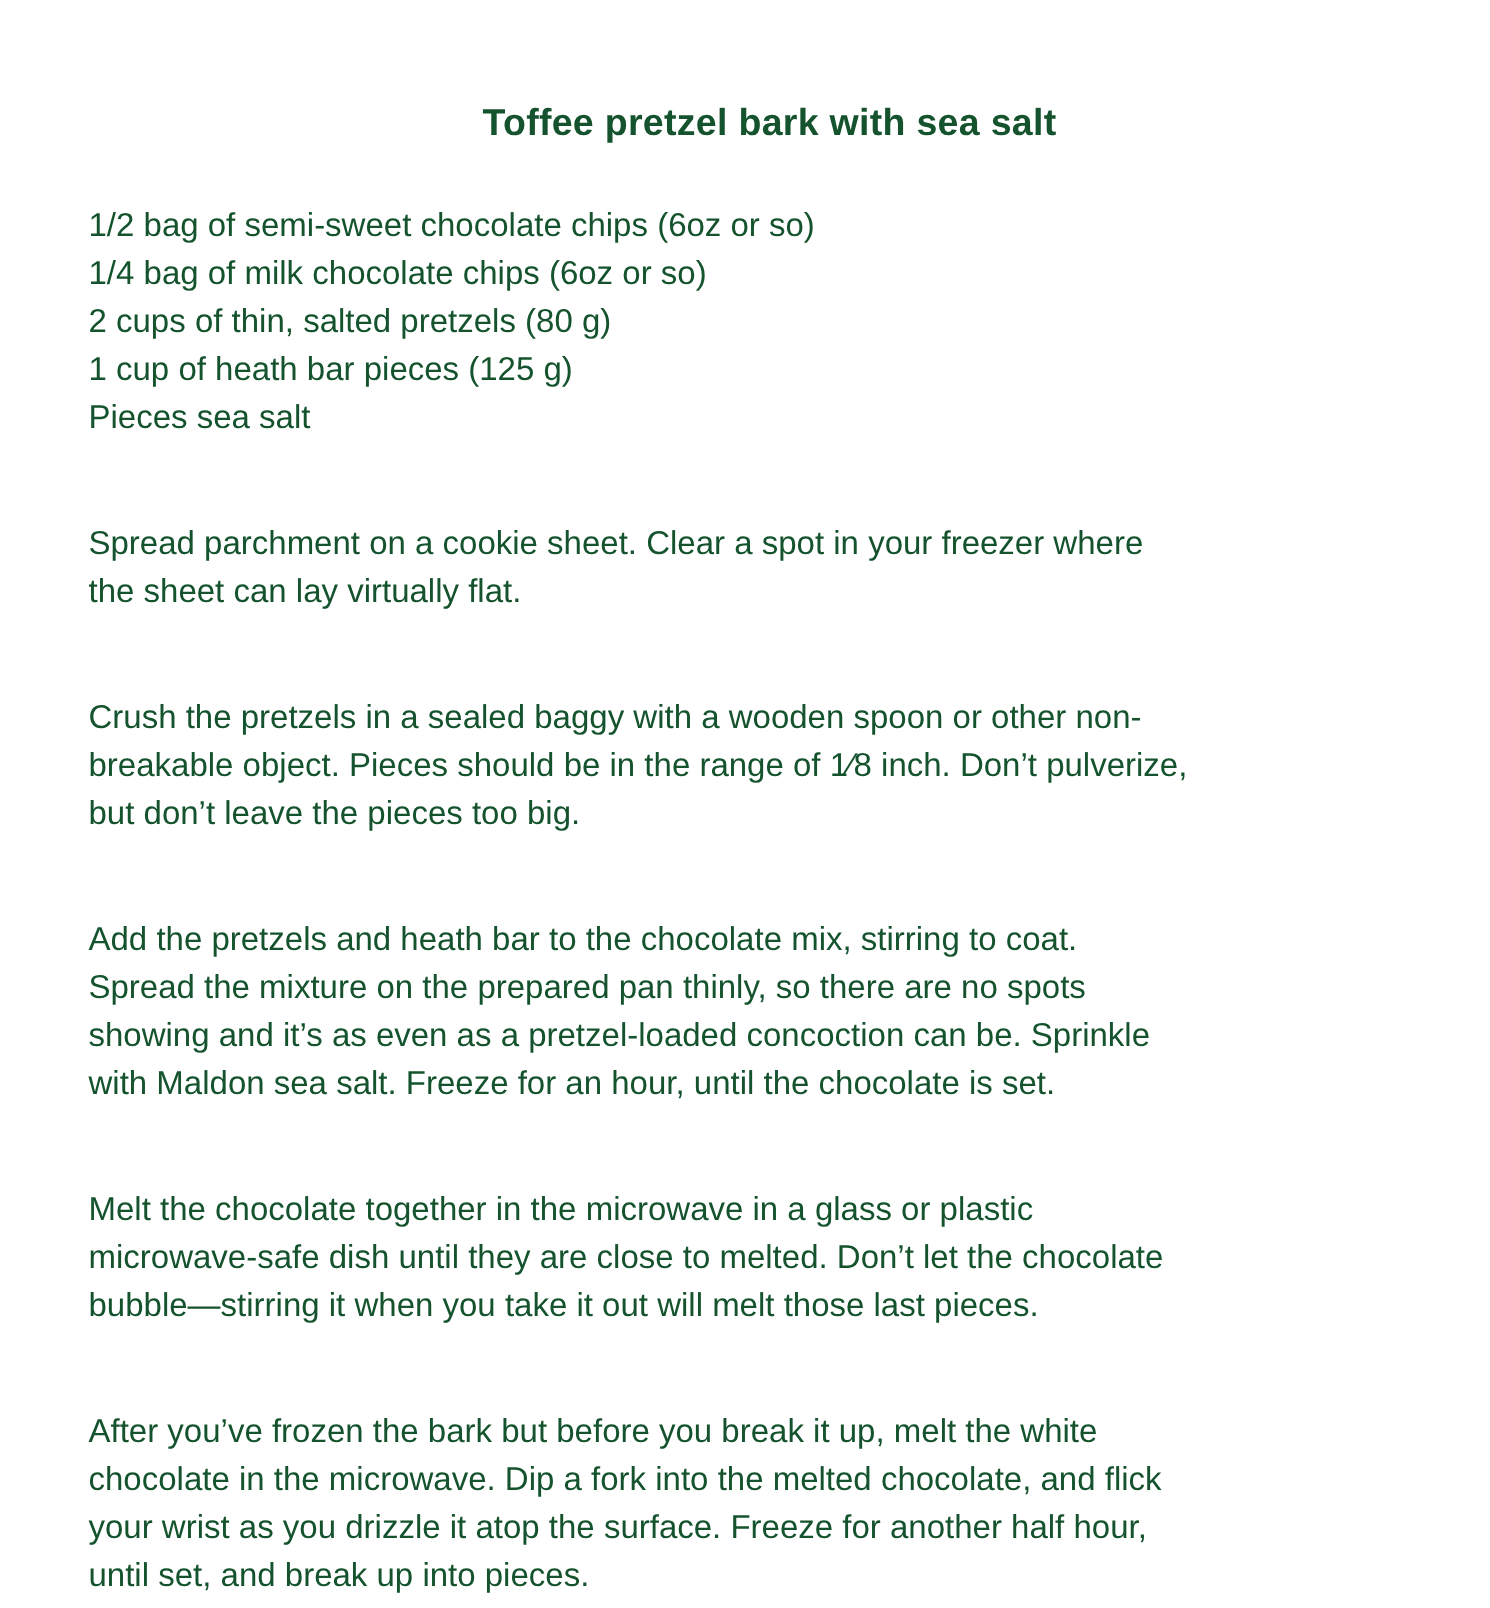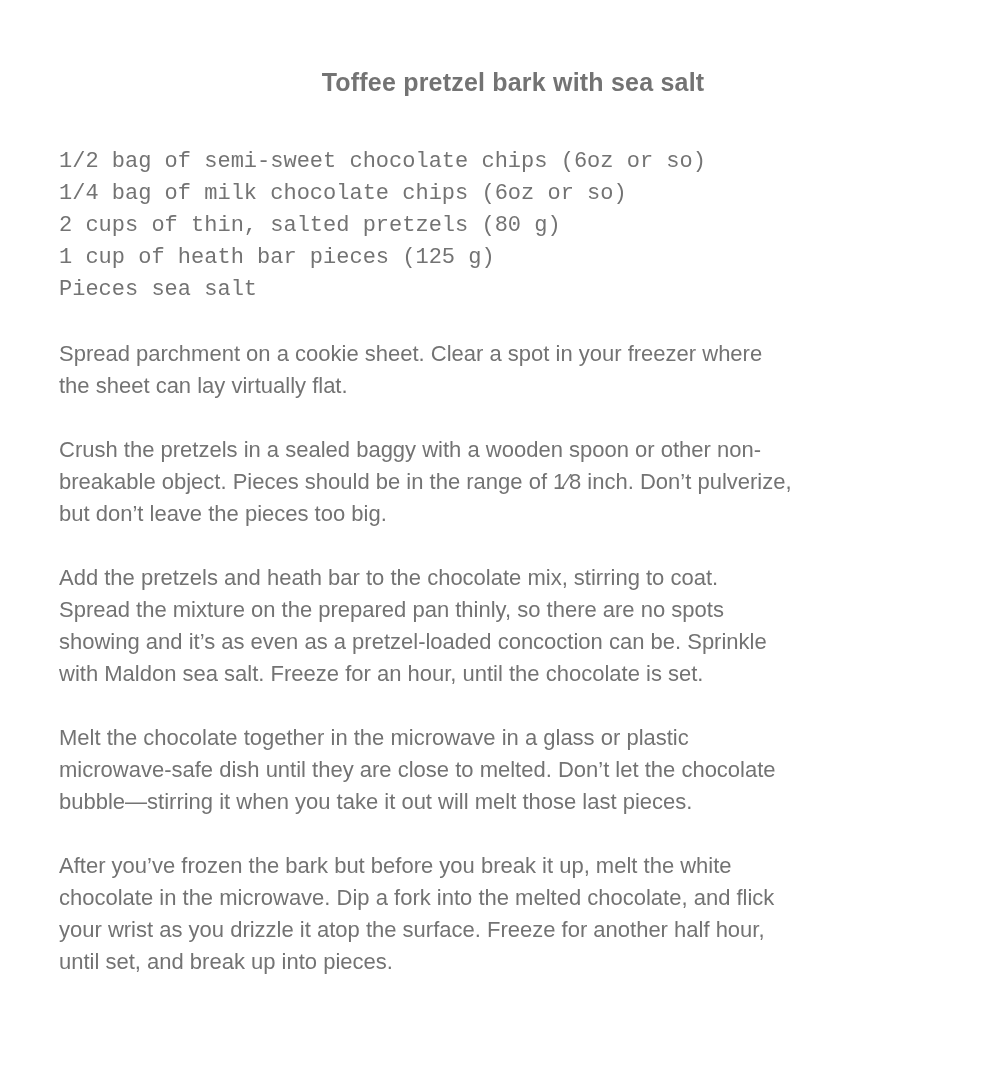--- a/index.html
+++ b/index.html
@@ -7,44 +7,43 @@
     padding: 0;
     background: #ffffff;
   }
   .page {
     position: relative;
     width: 993px;
     height: 1072px;
     background: #ffffff;
     overflow: hidden;
     font-family: "Liberation Sans", sans-serif;
-    color: #737373;
+    color: #14532d;
   }
   .content {
     padding: 66px 26px 0 59px; 
   }
   .doc-title {
     font-size: 25px;
     font-weight: bold;
     line-height: 32px;
     text-align: center;
     letter-spacing: 0.2px;
     margin: 0;
   }
   .ingredients {
-    margin-top: 48px; 
-    font-family: Liberation Mono, monospace;
+    margin-top: 36px; 
   }
   .ingredient-line {
     font-size: 22px;
     line-height: 32px;
     white-space: pre;
   }
   .paragraphs .paragraph {
-    margin-top: 32px; 
+    margin-top: 52px; 
     font-size: 22px;
     line-height: 32px;
     white-space: pre-line; 
   }
 </style>
 </head>
 <body>
 
 <div class="page">
   <div class="content">

